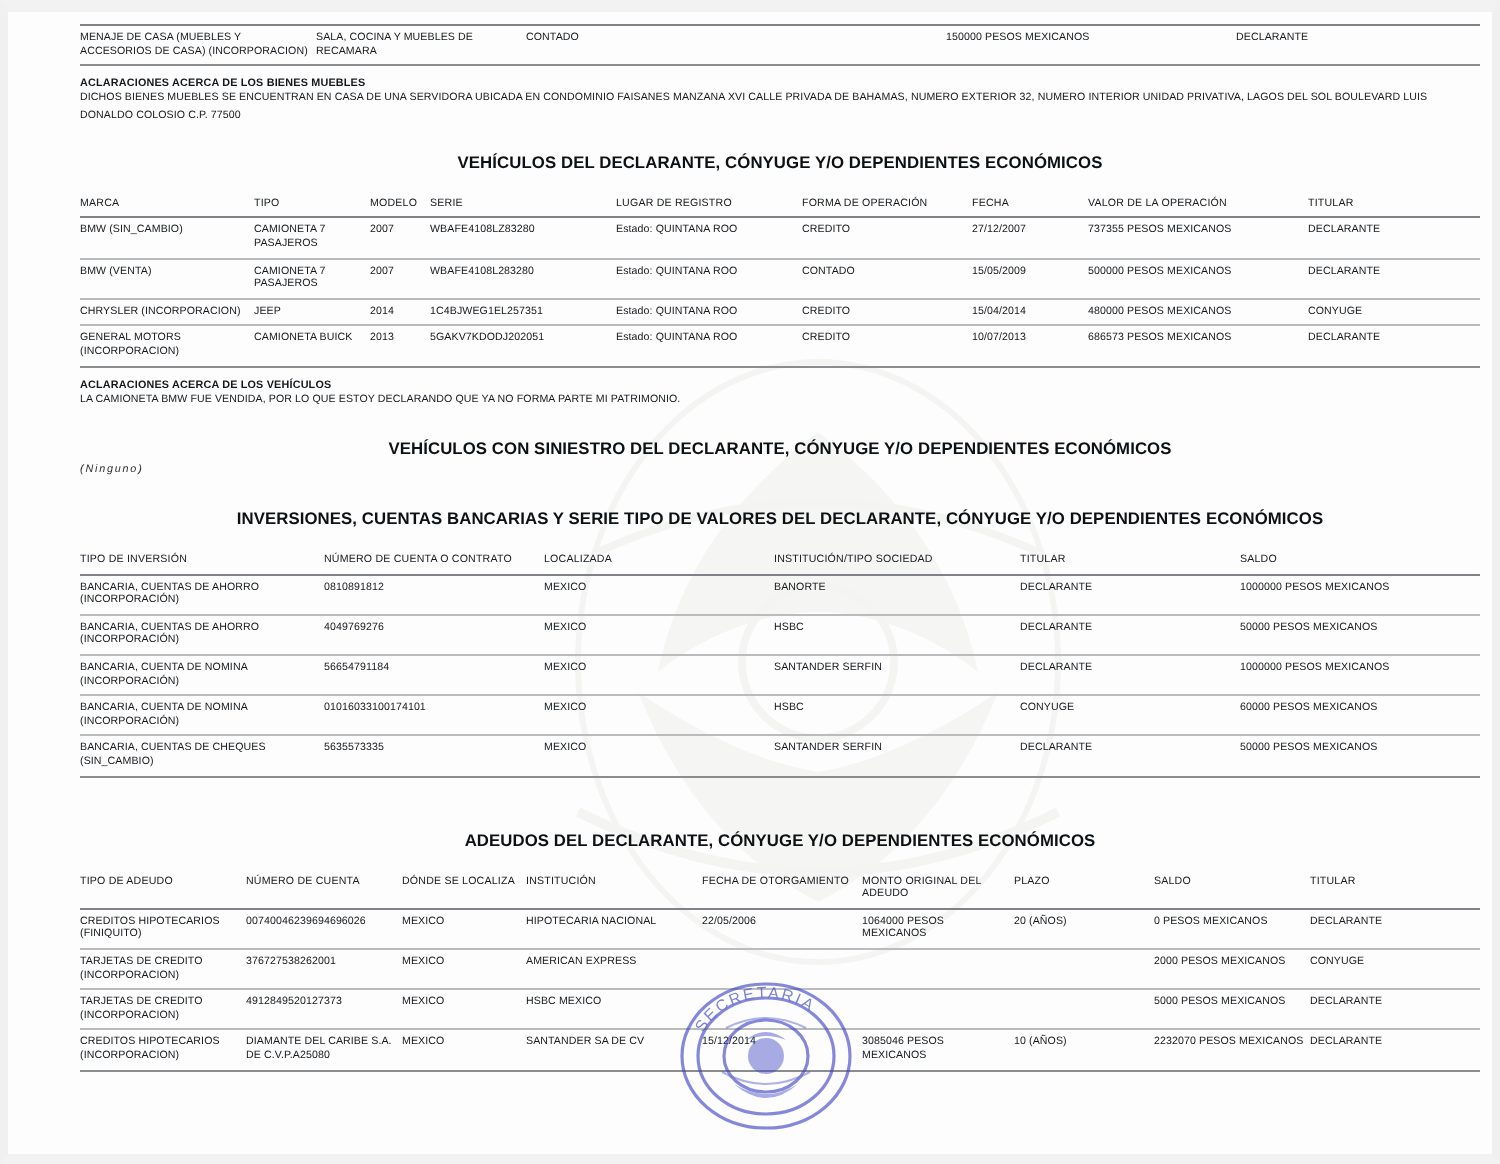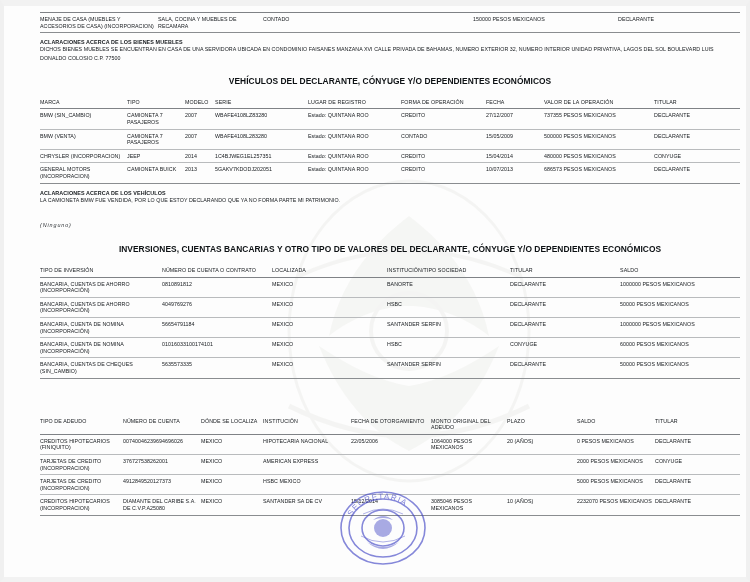--- a/index.html
+++ b/index.html
@@ -261,24 +261,25 @@
             <td>DECLARANTE</td>
           </tr>
         </tbody>
       </table>
 
       <div class="sp-6"></div>
       <div class="acl-title">ACLARACIONES ACERCA DE LOS VEHÍCULOS</div>
       <div class="acl-body">LA CAMIONETA BMW FUE VENDIDA, POR LO QUE ESTOY DECLARANDO QUE YA NO FORMA PARTE MI PATRIMONIO.</div>
 
       <div class="sp-14"></div>
+      <h2 class="section">VEHÍCULOS CON SINIESTRO DEL DECLARANTE, CÓNYUGE Y/O DEPENDIENTES ECONÓMICOS</h2>
       <div class="ninguno">(Ninguno)</div>
 
       <div class="sp-16"></div>
-      <h2 class="section">INVERSIONES, CUENTAS BANCARIAS Y OTRO TIPO DE VALORES DEL DECLARANTE, CÓNYUGE Y/O DEPENDIENTES ECONÓMICOS</h2>
+      <h2 class="section">INVERSIONES, CUENTAS BANCARIAS Y SERIE TIPO DE VALORES DEL DECLARANTE, CÓNYUGE Y/O DEPENDIENTES ECONÓMICOS</h2>
 
       <div class="sp-10"></div>
       <table class="dt">
         <colgroup>
           <col style="width:122px">
             <col style="width:110px">
             <col style="width:115px">
           <col style="width:123px">
             <col style="width:110px">
             <col style="width:120px">
@@ -331,20 +332,21 @@
             <td>5635573335</td>
             <td>MEXICO</td>
             <td>SANTANDER SERFIN</td>
             <td>DECLARANTE</td>
             <td>50000 PESOS MEXICANOS</td>
           </tr>
         </tbody>
       </table>
 
       <div class="sp-26"></div>
+      <h2 class="section">ADEUDOS DEL DECLARANTE, CÓNYUGE Y/O DEPENDIENTES ECONÓMICOS</h2>
 
       <div class="sp-10"></div>
       <table class="dt">
         <colgroup>
           <col style="width:83px">
             <col style="width:78px">
             <col style="width:62px">
           <col style="width:88px">
             <col style="width:80px">
             <col style="width:76px">

